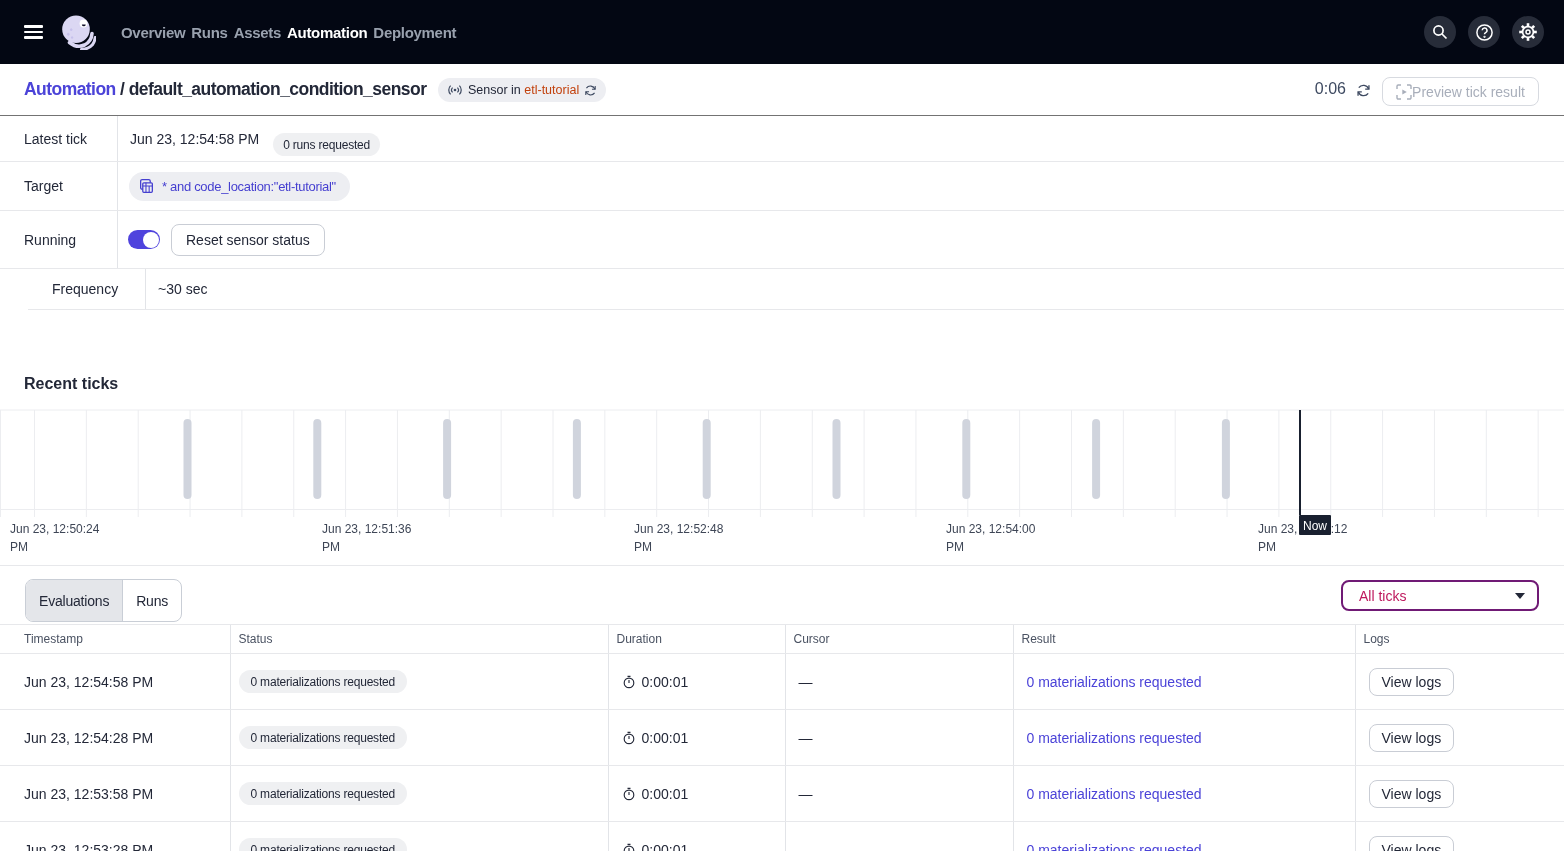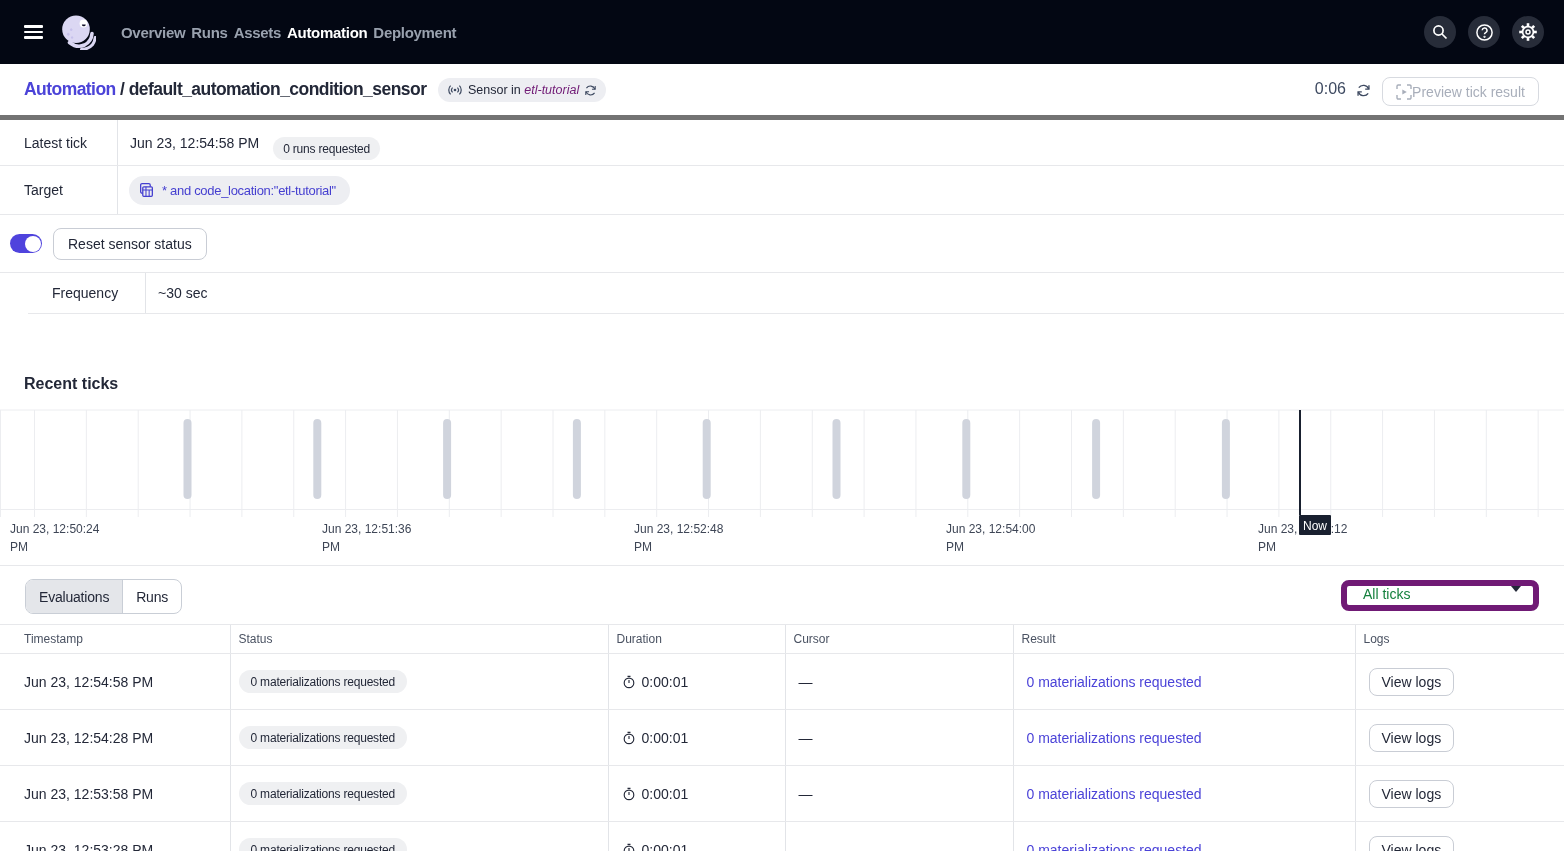--- a/index.html
+++ b/index.html
@@ -20,56 +20,56 @@
 .navicons .cir { width:32px; height:32px; border-radius:50%; background:#272C39;
   display:flex; align-items:center; justify-content:center; }
 
 
 .crumb { position:absolute; left:0; top:64px; width:1564px; height:51px; }
 .crumb h1 { position:absolute; left:24px; top:15px; font-size:17.5px; font-weight:700; color:#232838; letter-spacing:-0.55px; }
 .crumb h1 a { color:#4B43D8; text-decoration:none; }
 .sensorpill { position:absolute; left:438px; top:14px; height:24px; border-radius:12px;
   background:#EDEEF2; display:flex; align-items:center; padding:0 9px; gap:5px;
   font-size:12.5px; color:#232838; }
-.sensorpill a { color:#701a75; text-decoration:none;font-style:italic; }
+.sensorpill a { color:#c2410c; text-decoration:none; }
 .timer { position:absolute; right:218px; top:16px; font-size:16px; color:#3E4A61; }
 .refbtn { position:absolute; right:193px; top:19px; }
 .previewbtn { position:absolute; right:25px; top:13px; width:157px; height:29px;
   border:1px solid #D7DAE0; border-radius:8px; background:#fff; color:#A8AEBA;
   font-size:14px; display:flex; align-items:center; justify-content:center; gap:0; }
 
 
-.props { position:absolute; left:0; top:115px; width:1564px; border-top:5px solid #737373; }
+.props { position:absolute; left:0; top:115px; width:1564px; border-top:1px solid #737373; }
 .prow { position:relative; border-bottom:1px solid #E7E8EB; display:flex; align-items:center; }
 .prow .lbl { width:118px; align-self:stretch; border-right:1px solid #E2E4E8;
   display:flex; align-items:center; padding-left:24px; font-size:14px; color:#232838; flex:none; }
 .prow .val { padding-left:12px; font-size:14px; color:#232838; display:flex; align-items:center; }
 .gpill { display:inline-flex; align-items:center; height:23px; padding:0 10px; border-radius:12px;
   background:#EFF0F2; font-size:12px; letter-spacing:-0.2px; color:#232838; }
 .tpill { display:inline-flex; align-items:center; gap:7px; height:29px; padding:0 14px 0 9px;
   border-radius:14.5px; background:#EDEEF2; font-size:13px; letter-spacing:-0.3px; color:#453FD0; }
 .toggle { position:relative; width:32px; height:19px; border-radius:10px; background:#4F43DD; flex:none; }
 .toggle::after { content:""; position:absolute; right:1.5px; top:1.5px; width:16px; height:16px;
   border-radius:50%; background:#fff; }
 .resetbtn { margin-left:11px; height:32px; padding:0 14px; display:inline-flex; align-items:center;
   border:1px solid #C9CDD5; border-radius:8px; background:#fff; font-size:14px; color:#232838; }
 
 
 .recent-h { position:absolute; left:24px; top:375px; font-size:16px; font-weight:700; color:#232838; }
 .chart { position:absolute; left:0; top:405px; }
 
 
 .tabsrow { position:absolute; left:0; top:565px; width:1564px; height:59px; border-top:1px solid #E7E8EB; }
-.seg { position:absolute; left:25px; top:13px; height:35px; display:flex;
+.seg { position:absolute; left:25px; top:13px; height:43px; display:flex;
   border:1px solid #C9CED6; border-radius:8px; overflow:hidden; background:#fff;justify-content:flex-end; }
 .seg div { display:flex; align-items:center; padding:0 13px; font-size:14px; letter-spacing:-0.2px; color:#232838; }
 .seg .on { background:#E4E6EA; border-right:1px solid #C9CED6; }
 .dropdown { position:absolute; right:25px; top:14px; width:198px; height:31px;
-  border:6px solid #701a75; border-radius:8px; background:#fff; display:flex; 
-  padding:0 12px 0 16px; font-size:14px; color:#15803d; }
+  border:2px solid #701a75; border-radius:8px; background:#fff; display:flex; align-items:center;
+  padding:0 12px 0 16px; font-size:14px; color:#be185d; }
 .dropdown .caret { margin-left:auto; width:0; height:0; border-left:5px solid transparent;
   border-right:5px solid transparent; border-top:6px solid #232838; }
 
 
 .tbl { position:absolute; left:0; top:624px; width:1564px; border-collapse:collapse; table-layout:fixed; }
 .tbl th { border-top:1px solid #E7E8EB; border-bottom:1px solid #E7E8EB; height:29px;
   font-size:12px; font-weight:400; color:#4A5262; text-align:left; padding:0 0 0 24px; }
 .tbl td { border-bottom:1px solid #E7E8EB; height:56px; font-size:14px; color:#232838;
   padding:0 0 0 24px; }
 .tbl th + th, .tbl td + td { border-left:1px solid #E2E4E8; padding-left:13px; }
@@ -189,20 +189,21 @@
         <svg width="17" height="17" viewBox="0 0 16 16" fill="none" stroke="#453FD0" stroke-width="1.2">
           <rect x="4.5" y="4.5" width="9" height="9" rx="1"></rect>
           <path d="M11.5 4.5 V2.8 a1.3 1.3 0 0 0-1.3-1.3 H3.8 A1.3 1.3 0 0 0 2.5 2.8 v6.4 A1.3 1.3 0 0 0 3.8 10.5 H4.5"></path>
           <path d="M4.5 7.5 h9 M7.5 4.5 v9 M10.5 7.5 v6" stroke-width="1"></path>
         </svg>
         * and code_location:"etl-tutorial"
       </span>
     </div>
   </div>
   <div class="prow" style="height:58px;">
+    <div class="lbl">Running</div>
     <div class="val" style="padding-left:10px;align-items:center;">
       <span class="toggle"></span>
       <span class="resetbtn">Reset sensor status</span>
     </div>
   </div>
   <div class="prow" style="height:41px;margin-left:28px;">
     <div class="lbl">Frequency</div>
     <div class="val">~30 sec</div>
   </div>
 </div>

